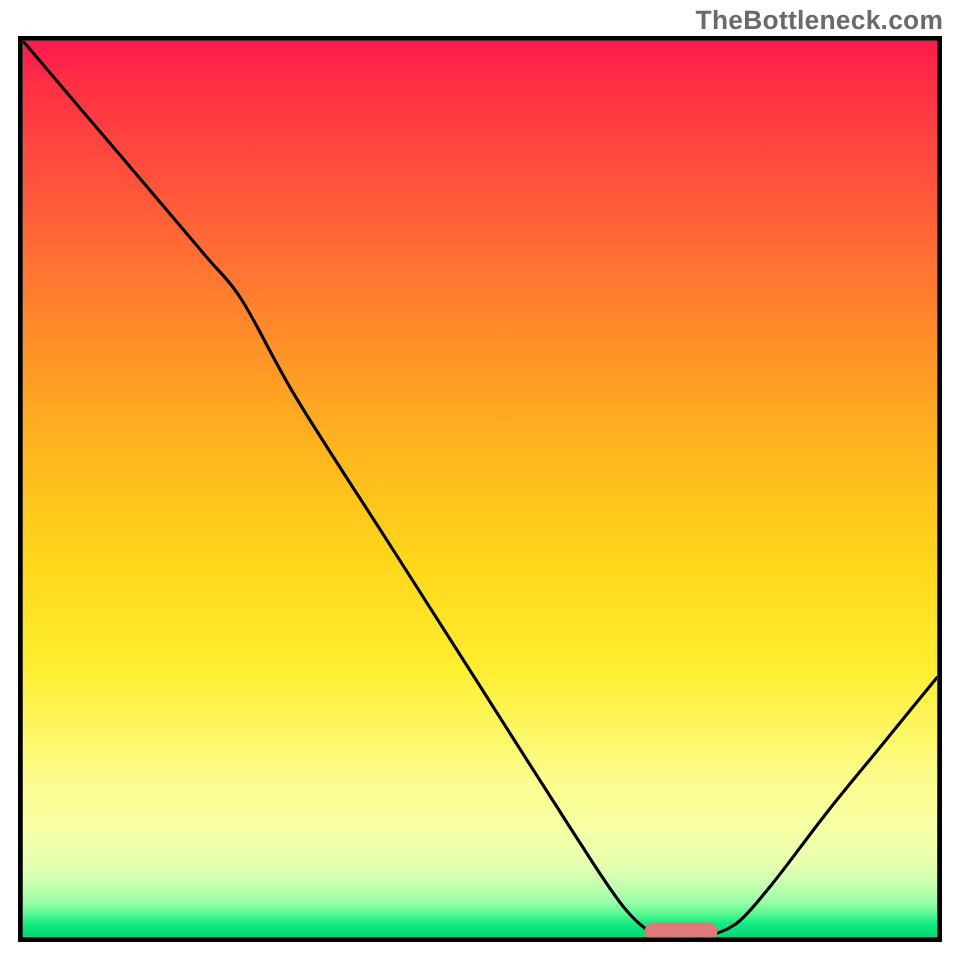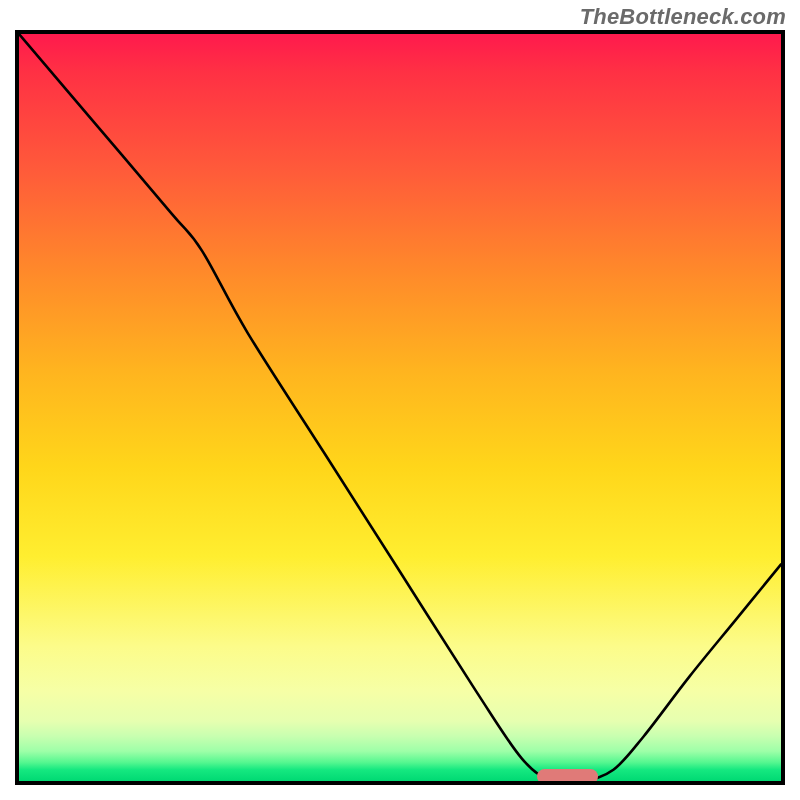--- a/index.html
+++ b/index.html
@@ -8,21 +8,20 @@
     width: 800px;
     height: 800px;
     overflow: hidden;
     background: #ffffff;
     font-family: Arial, Helvetica, sans-serif;
   }
   .wrap {
     position: relative;
     width: 800px;
     height: 620px;
-    font-style: italic;
   }
   .watermark {
     position: absolute;
     top: 4px;
     right: 14px;
     font-size: 22px;
     font-weight: 600;
     color: #6a6a6a;
     letter-spacing: 0.2px;
     z-index: 5;

